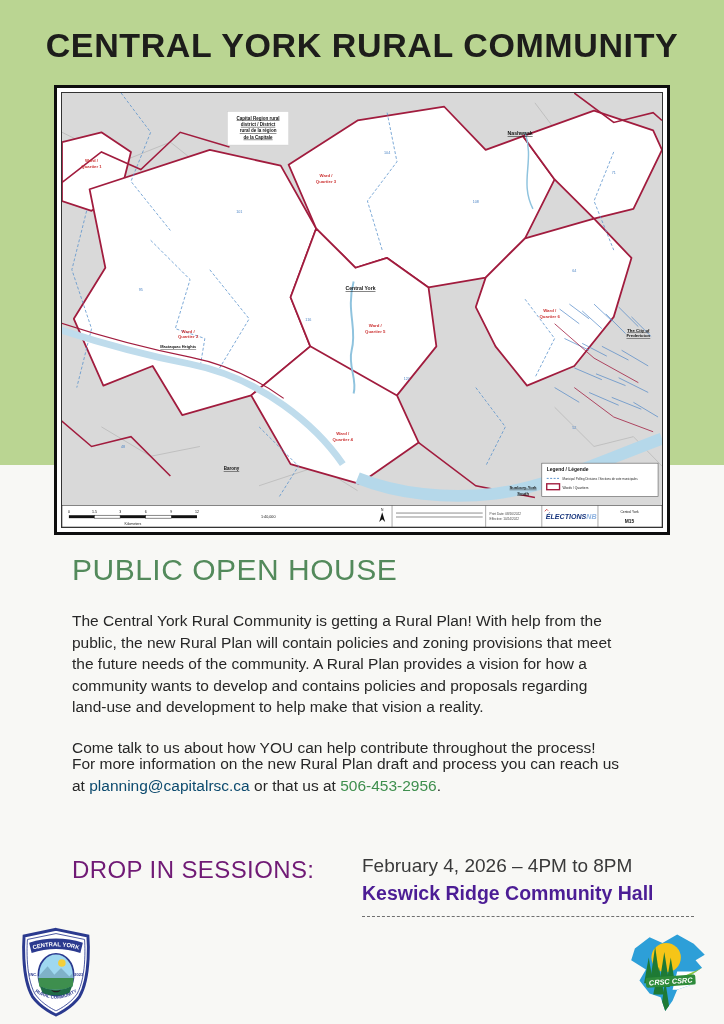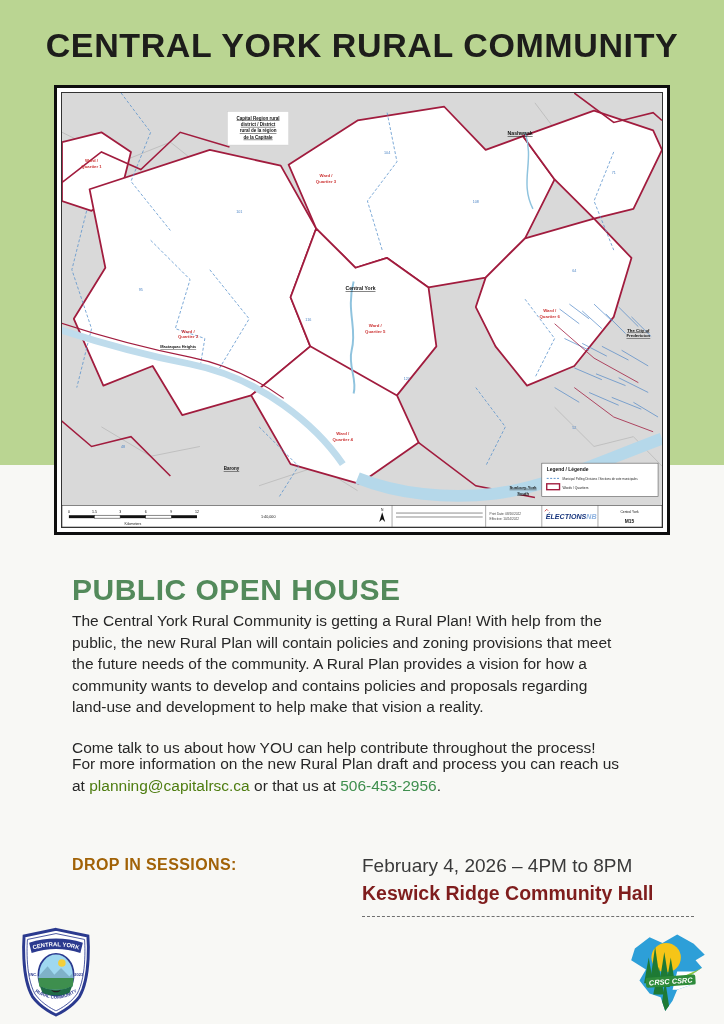--- a/index.html
+++ b/index.html
@@ -14,40 +14,40 @@
     font-size:34px; font-weight:bold; letter-spacing:0.6px; color:#1d1d1b;
   }
   .map-frame{
     position:absolute; left:54px; top:85px; width:616px; height:450px;
     background:#ffffff; border:3px solid #0e0e0e; padding:4px;
   }
   .map-inner{ width:100%; height:100%; border:1px solid #333; background:#fff; }
   .map-inner svg{ display:block; width:100%; height:100%; }
 
   .open-house{
-    position:absolute; left:72px; top:573px;
-    font-size:30px; font-weight:bold; letter-spacing:0.5px; color:#538a5b;
+    position:absolute; left:72px; top:553px;
+    font-size:30px; font-weight:normal; letter-spacing:0.5px; color:#538a5b;
   }
   .body-text{
     position:absolute; left:72px; width:600px;
     font-size:15.5px; line-height:21.6px; color:#272727; white-space:pre-line;
   }
   .p1{ top:610px; }
   .p2{ top:737px; }
   .p3{ top:753px; }
-  .link-email{ color:#4d7c0f; cursor:pointer; }
+  .link-email{ color:#0c4a6e; cursor:pointer; }
   .link-phone{ color:#3f8f4e; cursor:pointer;margin-top:44px; }
 
   .sessions-label{
     position:absolute; left:72px; top:856px;
-    font-size:16px; font-weight:bold; letter-spacing:0.4px; color:#a16207;
+    font-size:24px; font-weight:normal; letter-spacing:0.4px; color:#701a75;
   }
   .sessions{ position:absolute; left:325px; top:853px; width:345px;margin-left:37px; }
   .session .date{ font-size:19px; color:#3a3a3a; line-height:26px; }
-  .session .venue{ font-size:19.5px; font-weight:bold; color:#7f1d1d; line-height:28px; }
+  .session .venue{ font-size:19.5px; font-weight:bold; color:#4c1d95; line-height:28px; }
   .session-divider{ border:none; border-top:1px dashed #6f6f6f; margin:9px 0 8px 0; width:332px; }
 
   .crest-logo{ position:absolute; left:14px; top:926px; width:84px; height:92px; }
   .crsc-logo{ position:absolute; left:622px; top:930px; width:92px; height:84px; }
   svg text{ font-family:"Liberation Sans", sans-serif; }
 </style>
 </head>
 <body>
 
 <div class="page">

